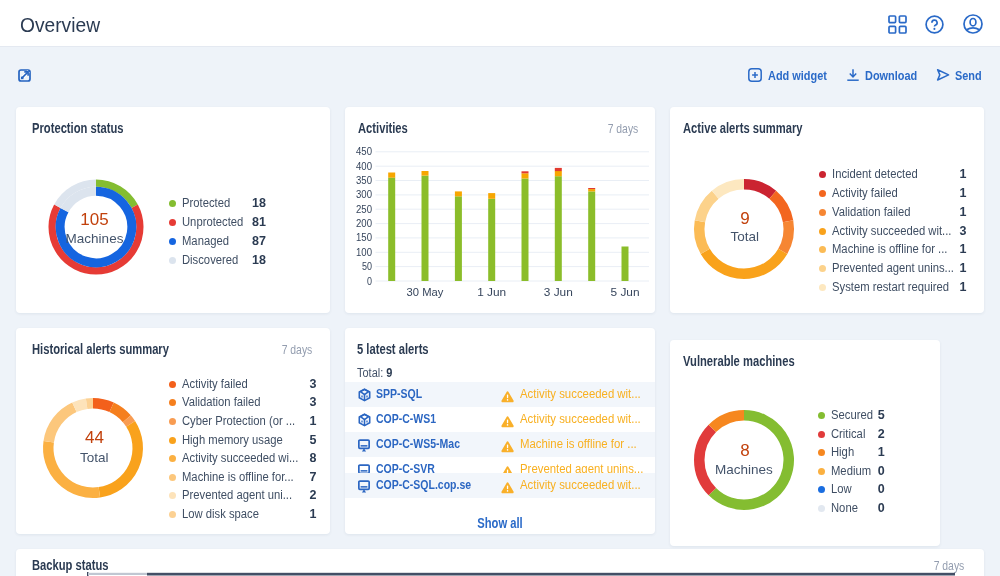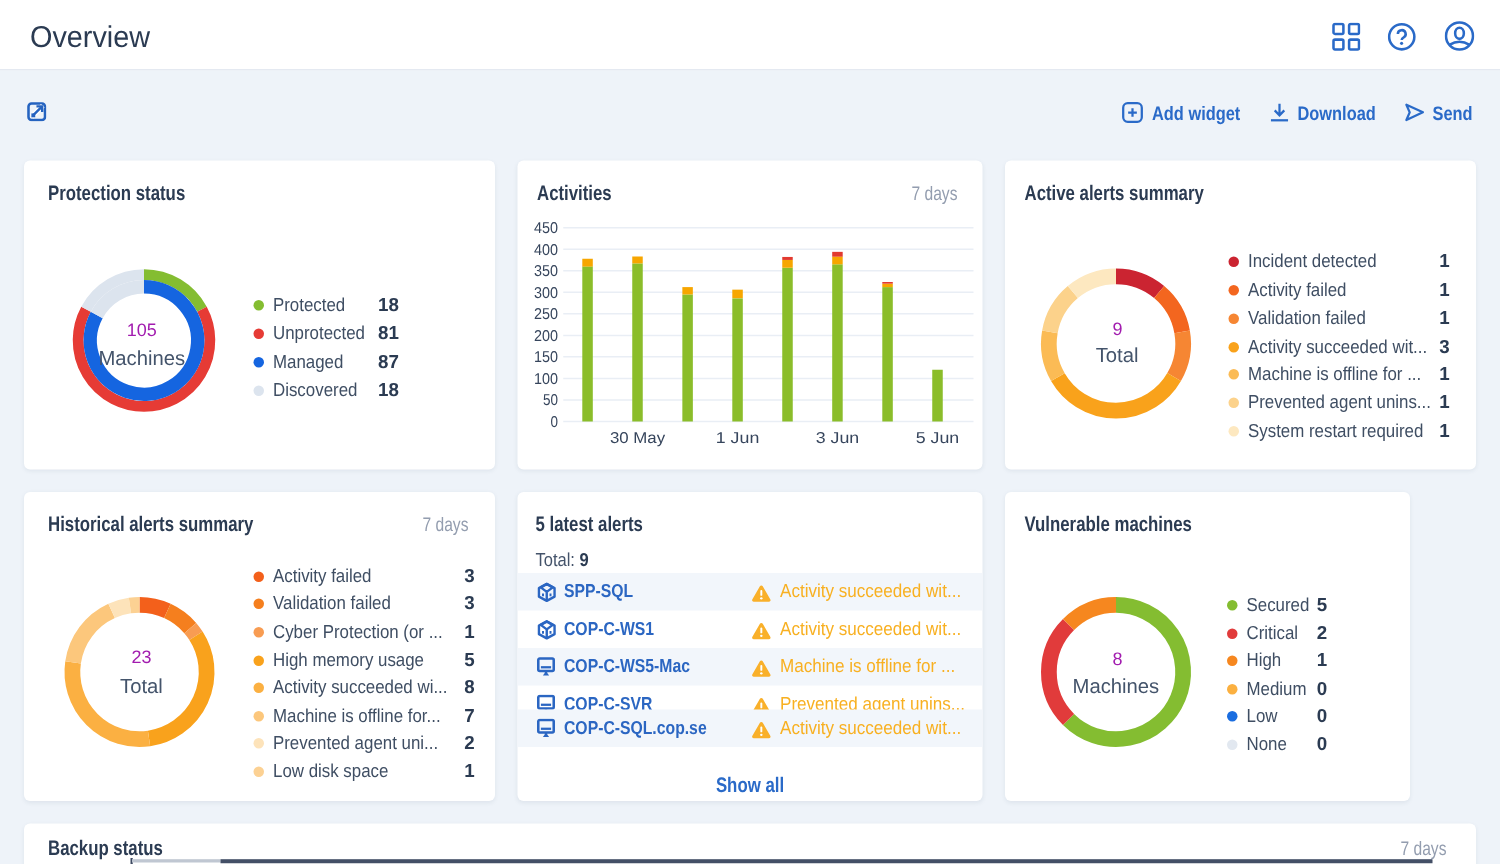--- a/index.html
+++ b/index.html
@@ -5,21 +5,21 @@
 .hdr { position:absolute; left:0; top:0; width:1000px; height:47px; background:#fff; border-bottom:1px solid #e4e9f1; }
 .hdr h1 { position:absolute; left:20px; top:14px; font-size:20px; font-weight:400; color:#2b3b52; transform:scaleX(0.96); transform-origin:0 0; }
 .hicon { position:absolute; top:15px; }
 .card { position:absolute; background:#fff; border-radius:4px; box-shadow:0 1px 3px rgba(40,60,90,0.08); }
 .ctitle { position:absolute; font-size:14px; font-weight:700; color:#2b3b52; line-height:14px; transform:scaleX(0.8); transform-origin:0 0; white-space:nowrap; }
 .days { position:absolute; font-size:13px; color:#939daf; font-weight:400; line-height:13px; transform:scaleX(0.8); transform-origin:100% 0; }
 .lrow { position:absolute; height:19px; font-size:12.5px; line-height:19px; white-space:nowrap; }
 .dot { position:absolute; left:0; top:6px; width:7px; height:7px; border-radius:50%; }
 .ltxt { position:absolute; top:0; color:#3f4e63; transform-origin:0 50%; }
 .lnum { position:absolute; top:0; width:20px; text-align:right; font-weight:700; color:#2b3b52; }
-.cnum { position:absolute; text-align:center; font-size:12px; line-height:16.5px; color:#a21caf; }
+.cnum { position:absolute; text-align:center; font-size:17px; line-height:16.5px; color:#c2410c; }
 .clbl { position:absolute; text-align:center; font-size:13.5px; line-height:13.5px; color:#44546b; }
 .arow { position:absolute; left:0; width:310px; height:25px; }
 .aicon { position:absolute; left:13px; top:6px; }
 .aname { position:absolute; left:30.5px; top:6px; font-size:12.5px; line-height:13px; font-weight:700; color:#2b66c2; white-space:nowrap; transform:scaleX(0.84); transform-origin:0 0; }
 .awicon { position:absolute; left:156px; top:7px; }
 .amsg { position:absolute; left:174.5px; top:6px; font-size:12.5px; line-height:13px; color:#f8b021; white-space:nowrap; transform:scaleX(0.91); transform-origin:0 0; }
 .tool { position:absolute; top:69px; font-size:13px; font-weight:700; color:#2a6ac8; line-height:13px; transform:scaleX(0.84); transform-origin:0 0; }
 </style></head><body>
 
 <div class="hdr">
@@ -202,21 +202,21 @@
   <svg width="120" height="120" viewBox="0 0 120 120" style="position:absolute;left:17px;top:60px">
 <path d="M60.00 15.25A44.75 44.75 0 0 1 78.59 19.29" fill="none" stroke="#f3601b" stroke-width="10.5"></path>
       <path d="M78.59 19.29A44.75 44.75 0 0 1 93.82 30.69" fill="none" stroke="#f57f1e" stroke-width="10.5"></path>
       <path d="M93.82 30.69A44.75 44.75 0 0 1 97.65 35.81" fill="none" stroke="#f89c52" stroke-width="10.5"></path>
       <path d="M97.65 35.81A44.75 44.75 0 0 1 66.37 104.29" fill="none" stroke="#f9a21c" stroke-width="10.5"></path>
       <path d="M66.37 104.29A44.75 44.75 0 0 1 15.71 53.63" fill="none" stroke="#fbb042" stroke-width="10.5"></path>
       <path d="M15.71 53.63A44.75 44.75 0 0 1 41.41 19.29" fill="none" stroke="#fcc77c" stroke-width="10.5"></path>
       <path d="M41.41 19.29A44.75 44.75 0 0 1 53.63 15.71" fill="none" stroke="#fde3ba" stroke-width="10.5"></path>
       <path d="M53.63 15.71A44.75 44.75 0 0 1 60.00 15.25" fill="none" stroke="#fcd193" stroke-width="10.5"></path>
 </svg>
-  <div class="cnum" style="left:-1.6px;top:101.5px;width:160px">23</div>
+  <div class="cnum" style="left:-1.6px;top:101.5px;width:160px">44</div>
   <div class="clbl" style="left:-1.7px;top:122.6px;width:160px">Total</div>
   <div class="lrow" style="left:153.4px;top:46.8px">
       <span class="dot" style="background:#f3601b"></span>
       <span class="ltxt" style="left:12.7px;transform:scaleX(0.9)">Activity failed</span>
       <span class="lnum" style="left:127.0px">3</span>
     </div>
     <div class="lrow" style="left:153.4px;top:65.4px">
       <span class="dot" style="background:#f57f1e"></span>
       <span class="ltxt" style="left:12.7px;transform:scaleX(0.9)">Validation failed</span>
       <span class="lnum" style="left:127.0px">3</span>
@@ -327,21 +327,21 @@
       <span class="awicon"><svg width="13" height="12" viewBox="0 0 13 12">
           <path d="M5.6 0.9a1.1 1.1 0 0 1 1.9 0l5 8.6a1.1 1.1 0 0 1-1 1.7H1.6a1.1 1.1 0 0 1-1-1.7Z" fill="#f9b02a"></path>
           <rect x="5.9" y="3.4" width="1.3" height="3.8" rx="0.6" fill="#fff"></rect>
           <circle cx="6.55" cy="8.9" r="0.8" fill="#fff"></circle>
         </svg></span>
       <span class="amsg">Activity succeeded wit...</span>
     </div>
   <div style="position:absolute;left:0;top:188px;width:310px;text-align:center;font-size:14px;line-height:14px;font-weight:700;color:#2a6ac8;transform:scaleX(0.8)">Show all</div>
 </div>
 
-<div class="card" style="left:670px;top:328px;width:270px;height:206px">
+<div class="card" style="left:670px;top:340px;width:270px;height:206px">
   <div class="ctitle" style="left:13px;top:14px">Vulnerable machines</div>
   <svg width="120" height="120" viewBox="0 0 120 120" style="position:absolute;left:14px;top:60px">
 <path d="M60.00 15.25A44.75 44.75 0 1 1 28.36 91.64" fill="none" stroke="#84bd31" stroke-width="10.5"></path>
       <path d="M28.36 91.64A44.75 44.75 0 0 1 28.36 28.36" fill="none" stroke="#e13b3b" stroke-width="10.5"></path>
       <path d="M28.36 28.36A44.75 44.75 0 0 1 60.00 15.25" fill="none" stroke="#f6871f" stroke-width="10.5"></path>
 </svg>
   <div class="cnum" style="left:-5px;top:103px;width:160px">8</div>
   <div class="clbl" style="left:-6.1px;top:122.6px;width:160px">Machines</div>
   <div class="lrow" style="left:148.3px;top:65.9px">
       <span class="dot" style="background:#84bd31"></span>

